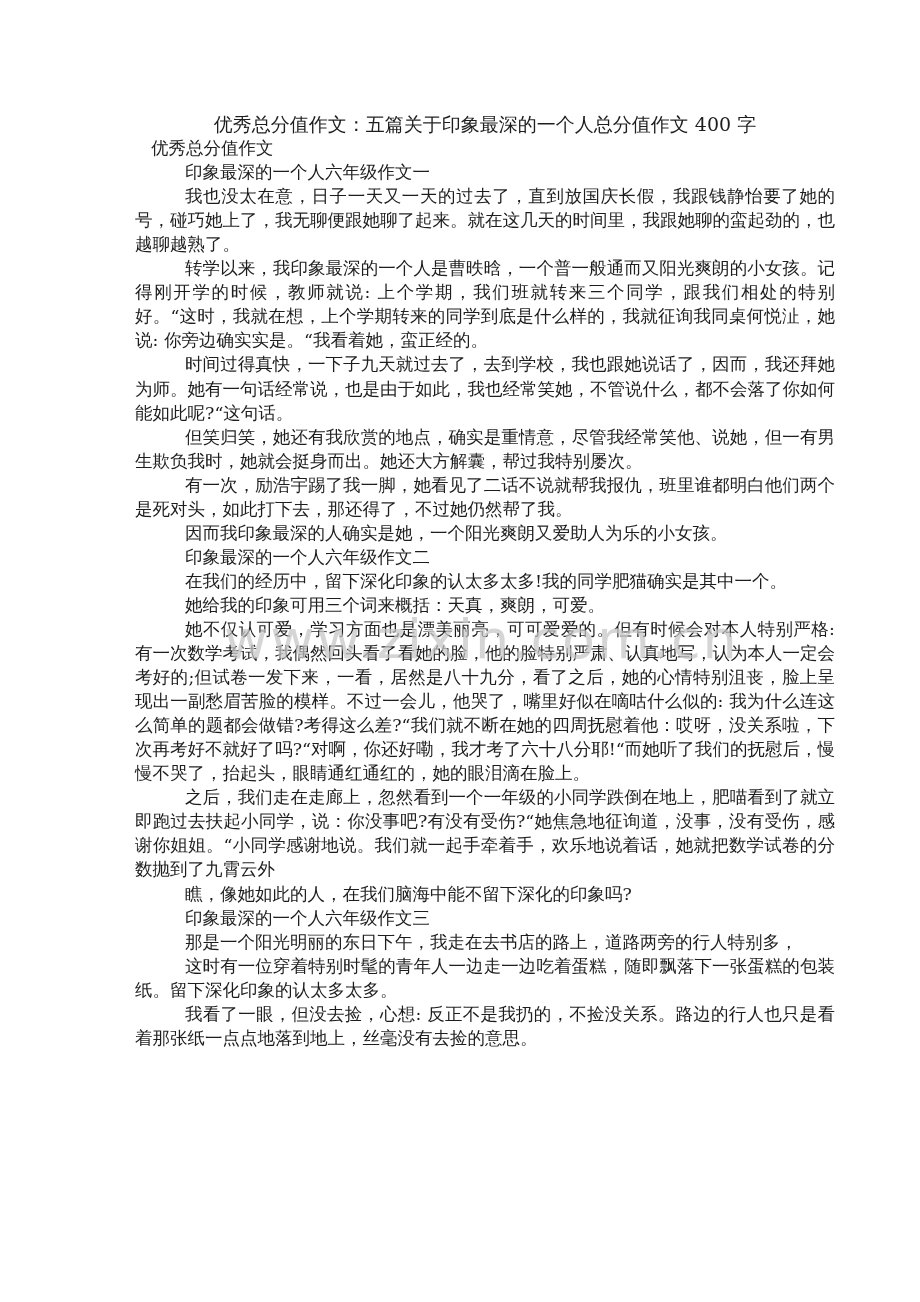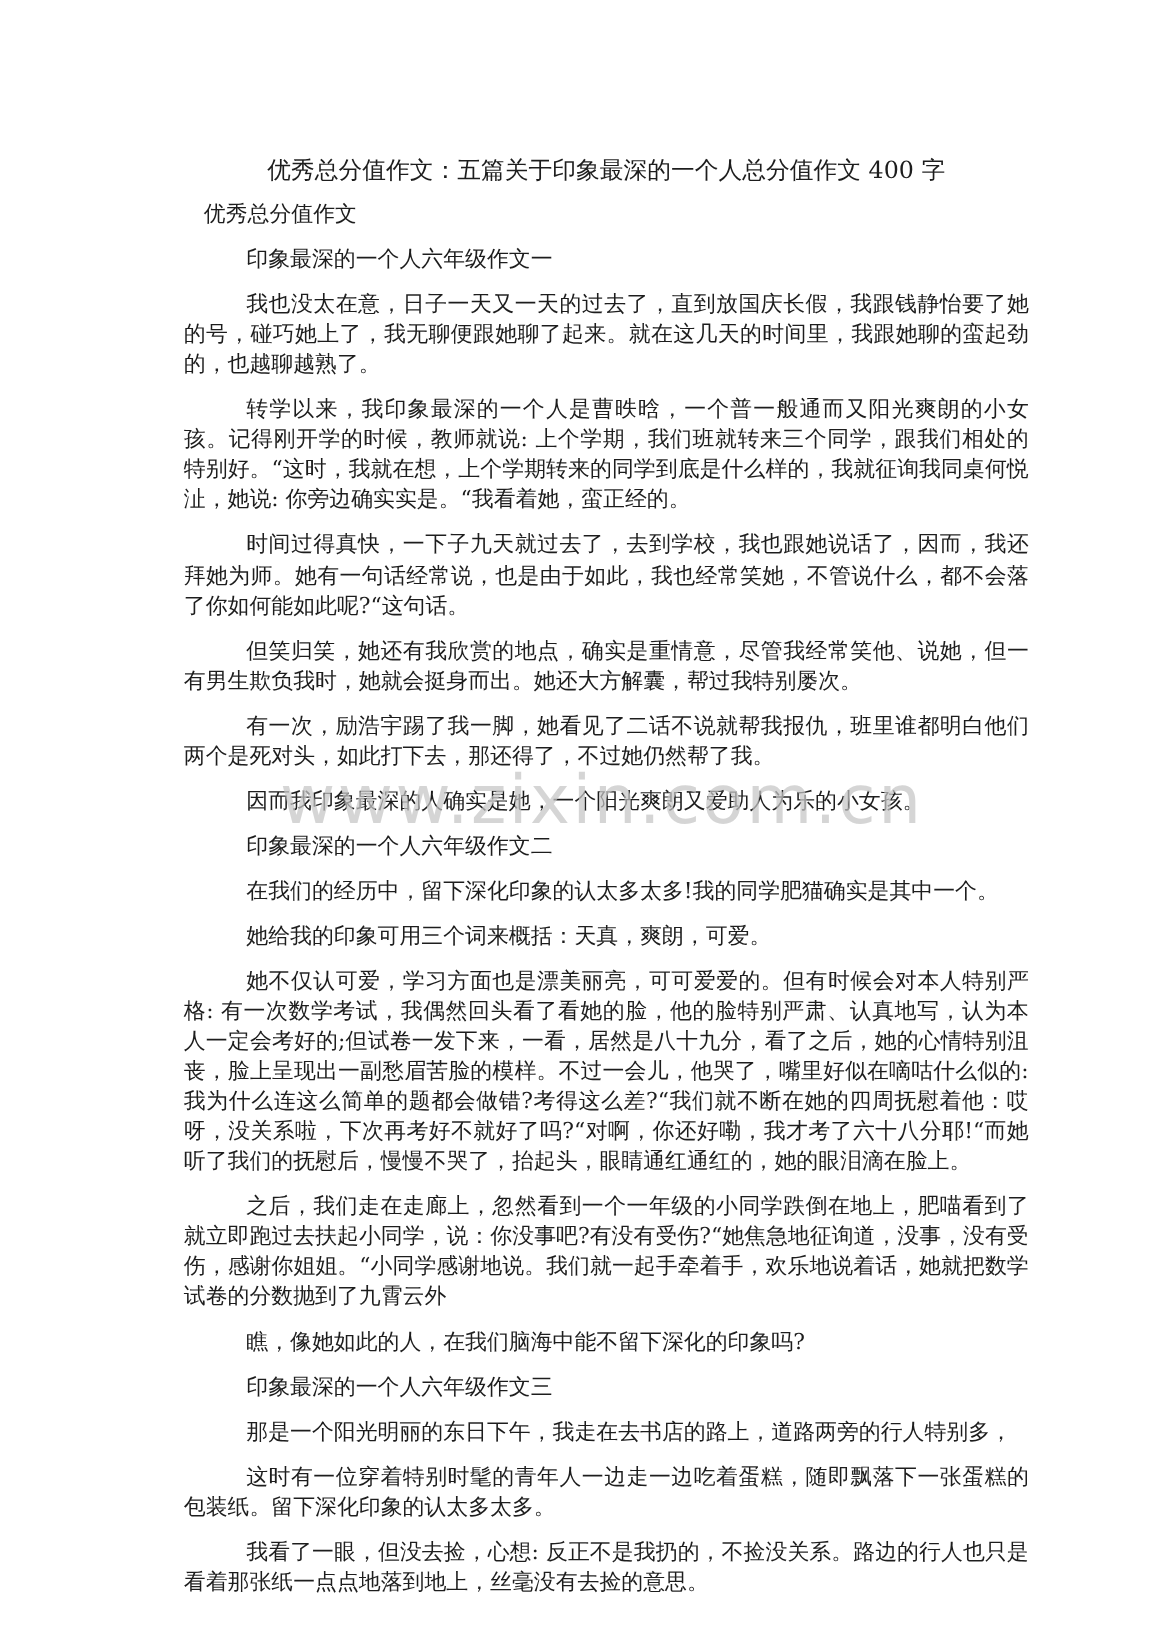--- a/index.html
+++ b/index.html
@@ -20,21 +20,21 @@
     position: absolute;
     left: 135px;
     top: 112px;
     width: 700px;
     font-size: 17.5px;
     line-height: 24.05px;
     text-align: justify;
     z-index: 1;
   }
   .content p {
-    margin: 12px;
+    margin: 0;
     padding: 0;
   }
   p.title {
     text-align: center;
     text-indent: 0;
     font-size: 19px;
   }
   p.subtitle {
     text-indent: 16px;
   }

